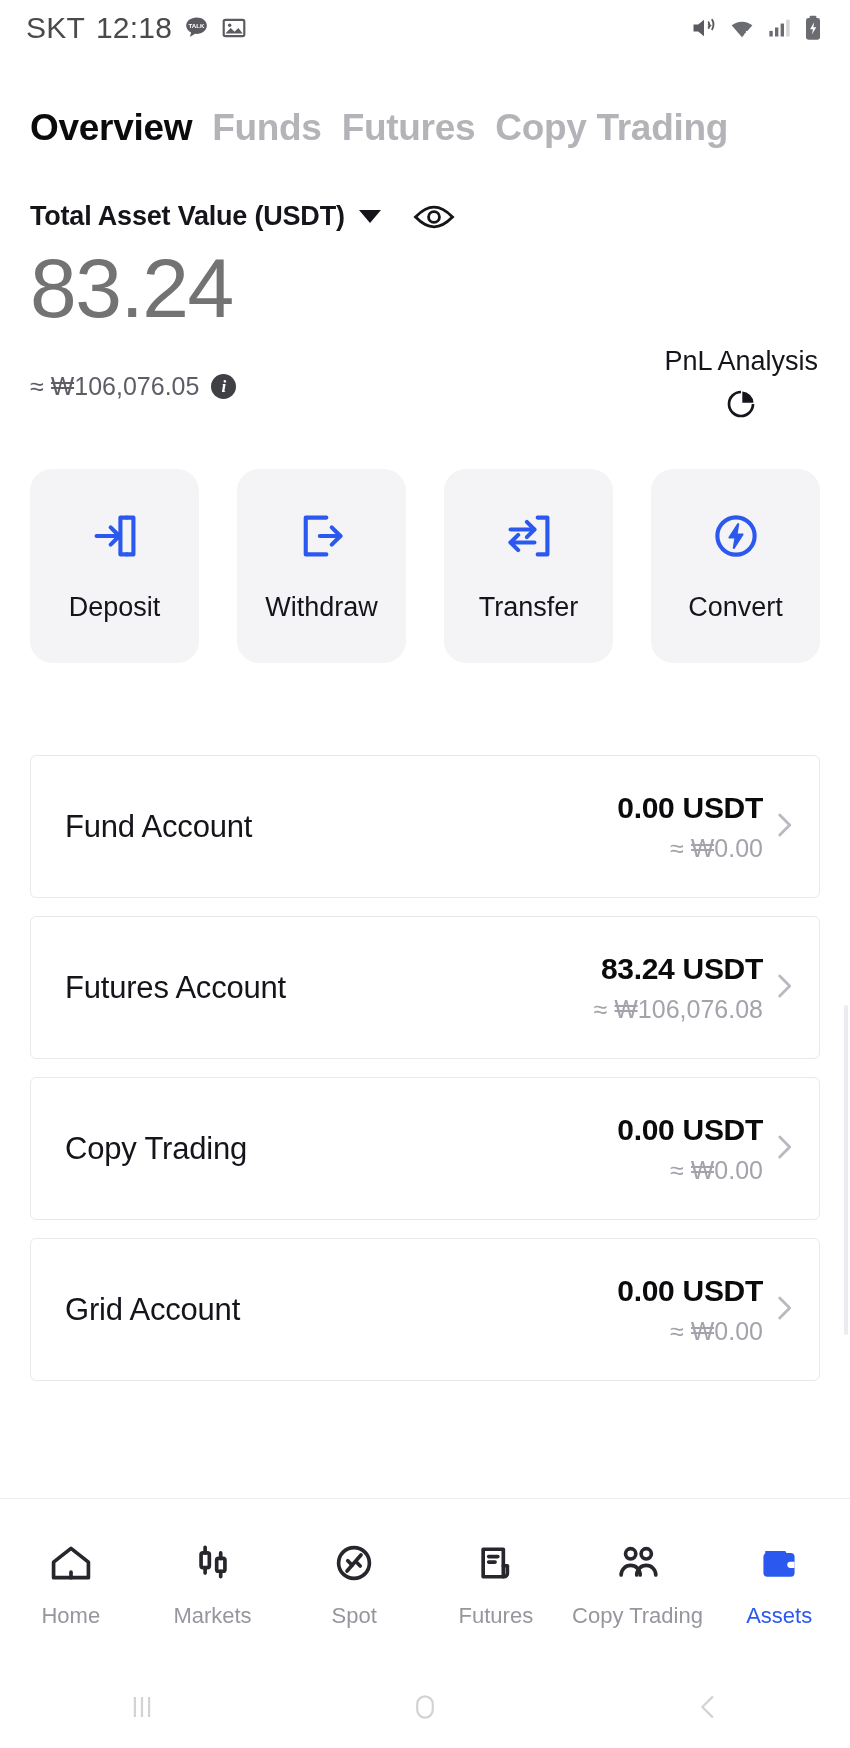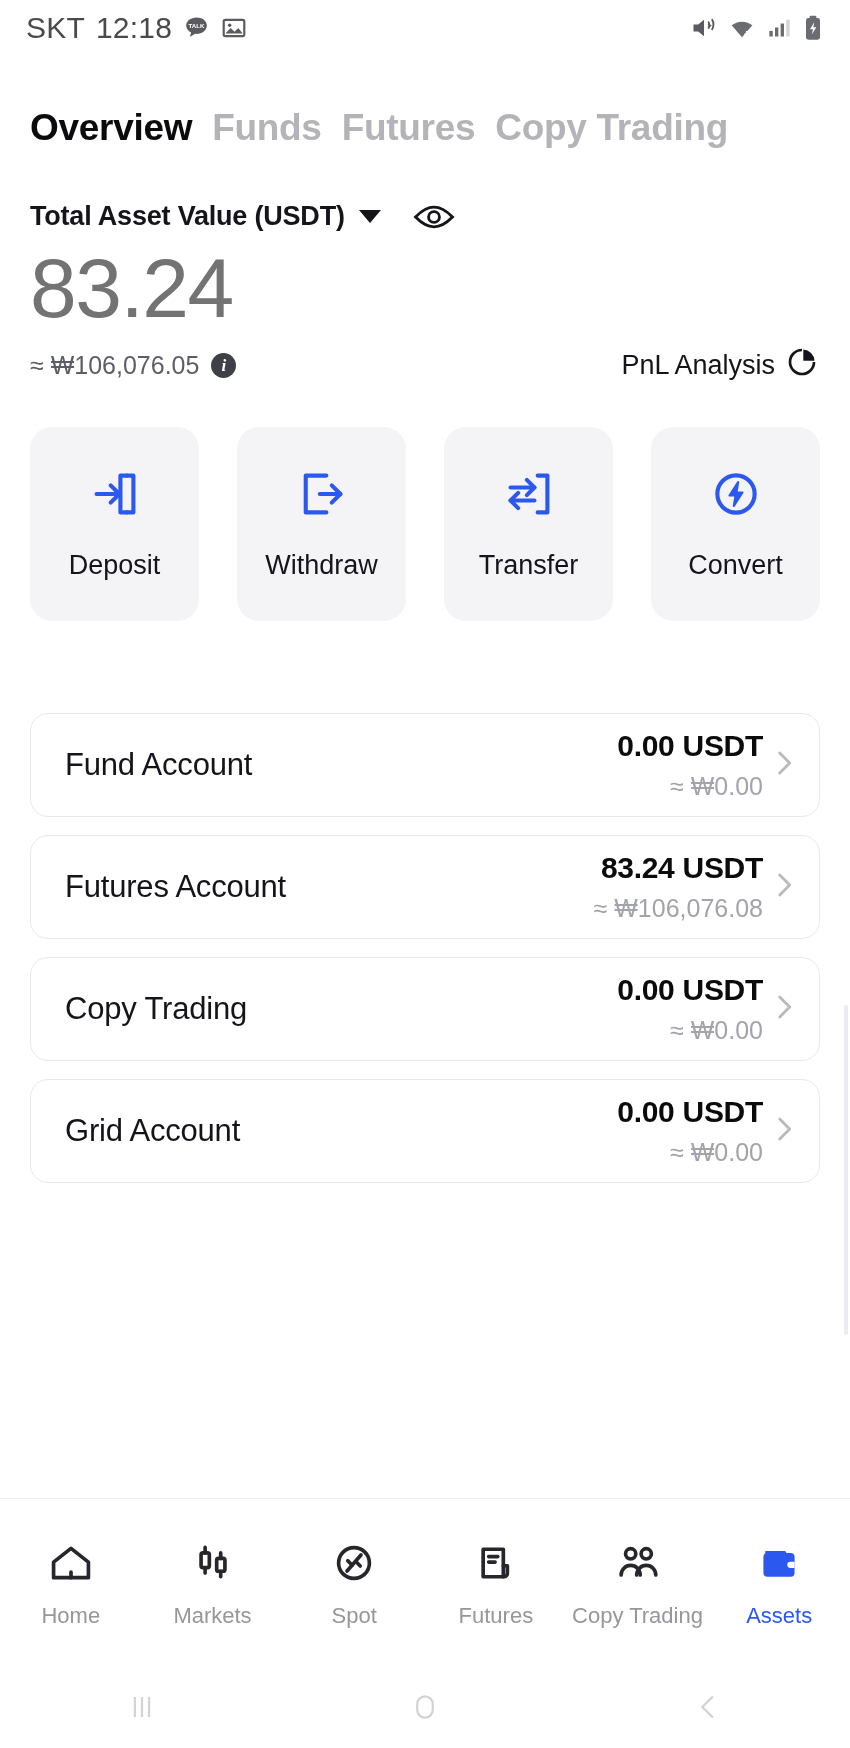--- a/index.html
+++ b/index.html
@@ -46,34 +46,34 @@
   .bal-sub-row{
     display:flex; align-items:center; justify-content:space-between;
     margin-top:14px; padding-right:2px;
   }
   .bal-krw{ display:flex; align-items:center; gap:12px; font-size:25px; color:#5d5d66; }
   .info-badge{
     width:25px;height:25px;border-radius:50%;background:#3f3f46;color:#fff;
     font-size:17px; font-weight:700; font-style:italic;
     display:flex;align-items:center;justify-content:center; font-family:"Liberation Serif",serif;
   }
-  .pnl{ display:flex; align-items:center; gap:11px; font-size:27px; color:#14141a; }
+  .pnl{ display:flex; align-items:center; gap:11px; font-size:27px; color:#14141a;flex-direction:column; }
 
   
   .actions{ display:flex; gap:38px; padding:42px 30px 0 30px; }
   .tile{
     flex:1; height:194px; background:#f4f4f6; border-radius:22px;
     display:flex; flex-direction:column; align-items:center; justify-content:center; gap:26px;
   }
   .tile-label{ font-size:27px; color:#14141a; }
 
   
   .acct-list{ padding:92px 30px 0 30px; display:flex; flex-direction:column; gap:18px; }
   .acct-card{
-    position:relative; height:104px; border:1px solid #e9e9ed; border-radius:18px;
+    position:relative; height:143px; border:1px solid #e9e9ed; border-radius:6px;
     display:flex; align-items:center; padding:0 30px 0 34px; background:#fff;
   }
   .acct-name{ font-size:31px; color:#14141a; letter-spacing:-.2px; }
   .acct-vals{ margin-left:auto; text-align:right; padding-right:26px; }
   .acct-usdt{ font-size:30px; font-weight:700; color:#0b0b0d; letter-spacing:-.3px; }
   .acct-krw{ font-size:25px; color:#a3a3ab; margin-top:9px;text-align:right; }
   .chev{ position:absolute; right:22px; top:50%; transform:translateY(-50%); }
 
   
   .scroll-hint{

